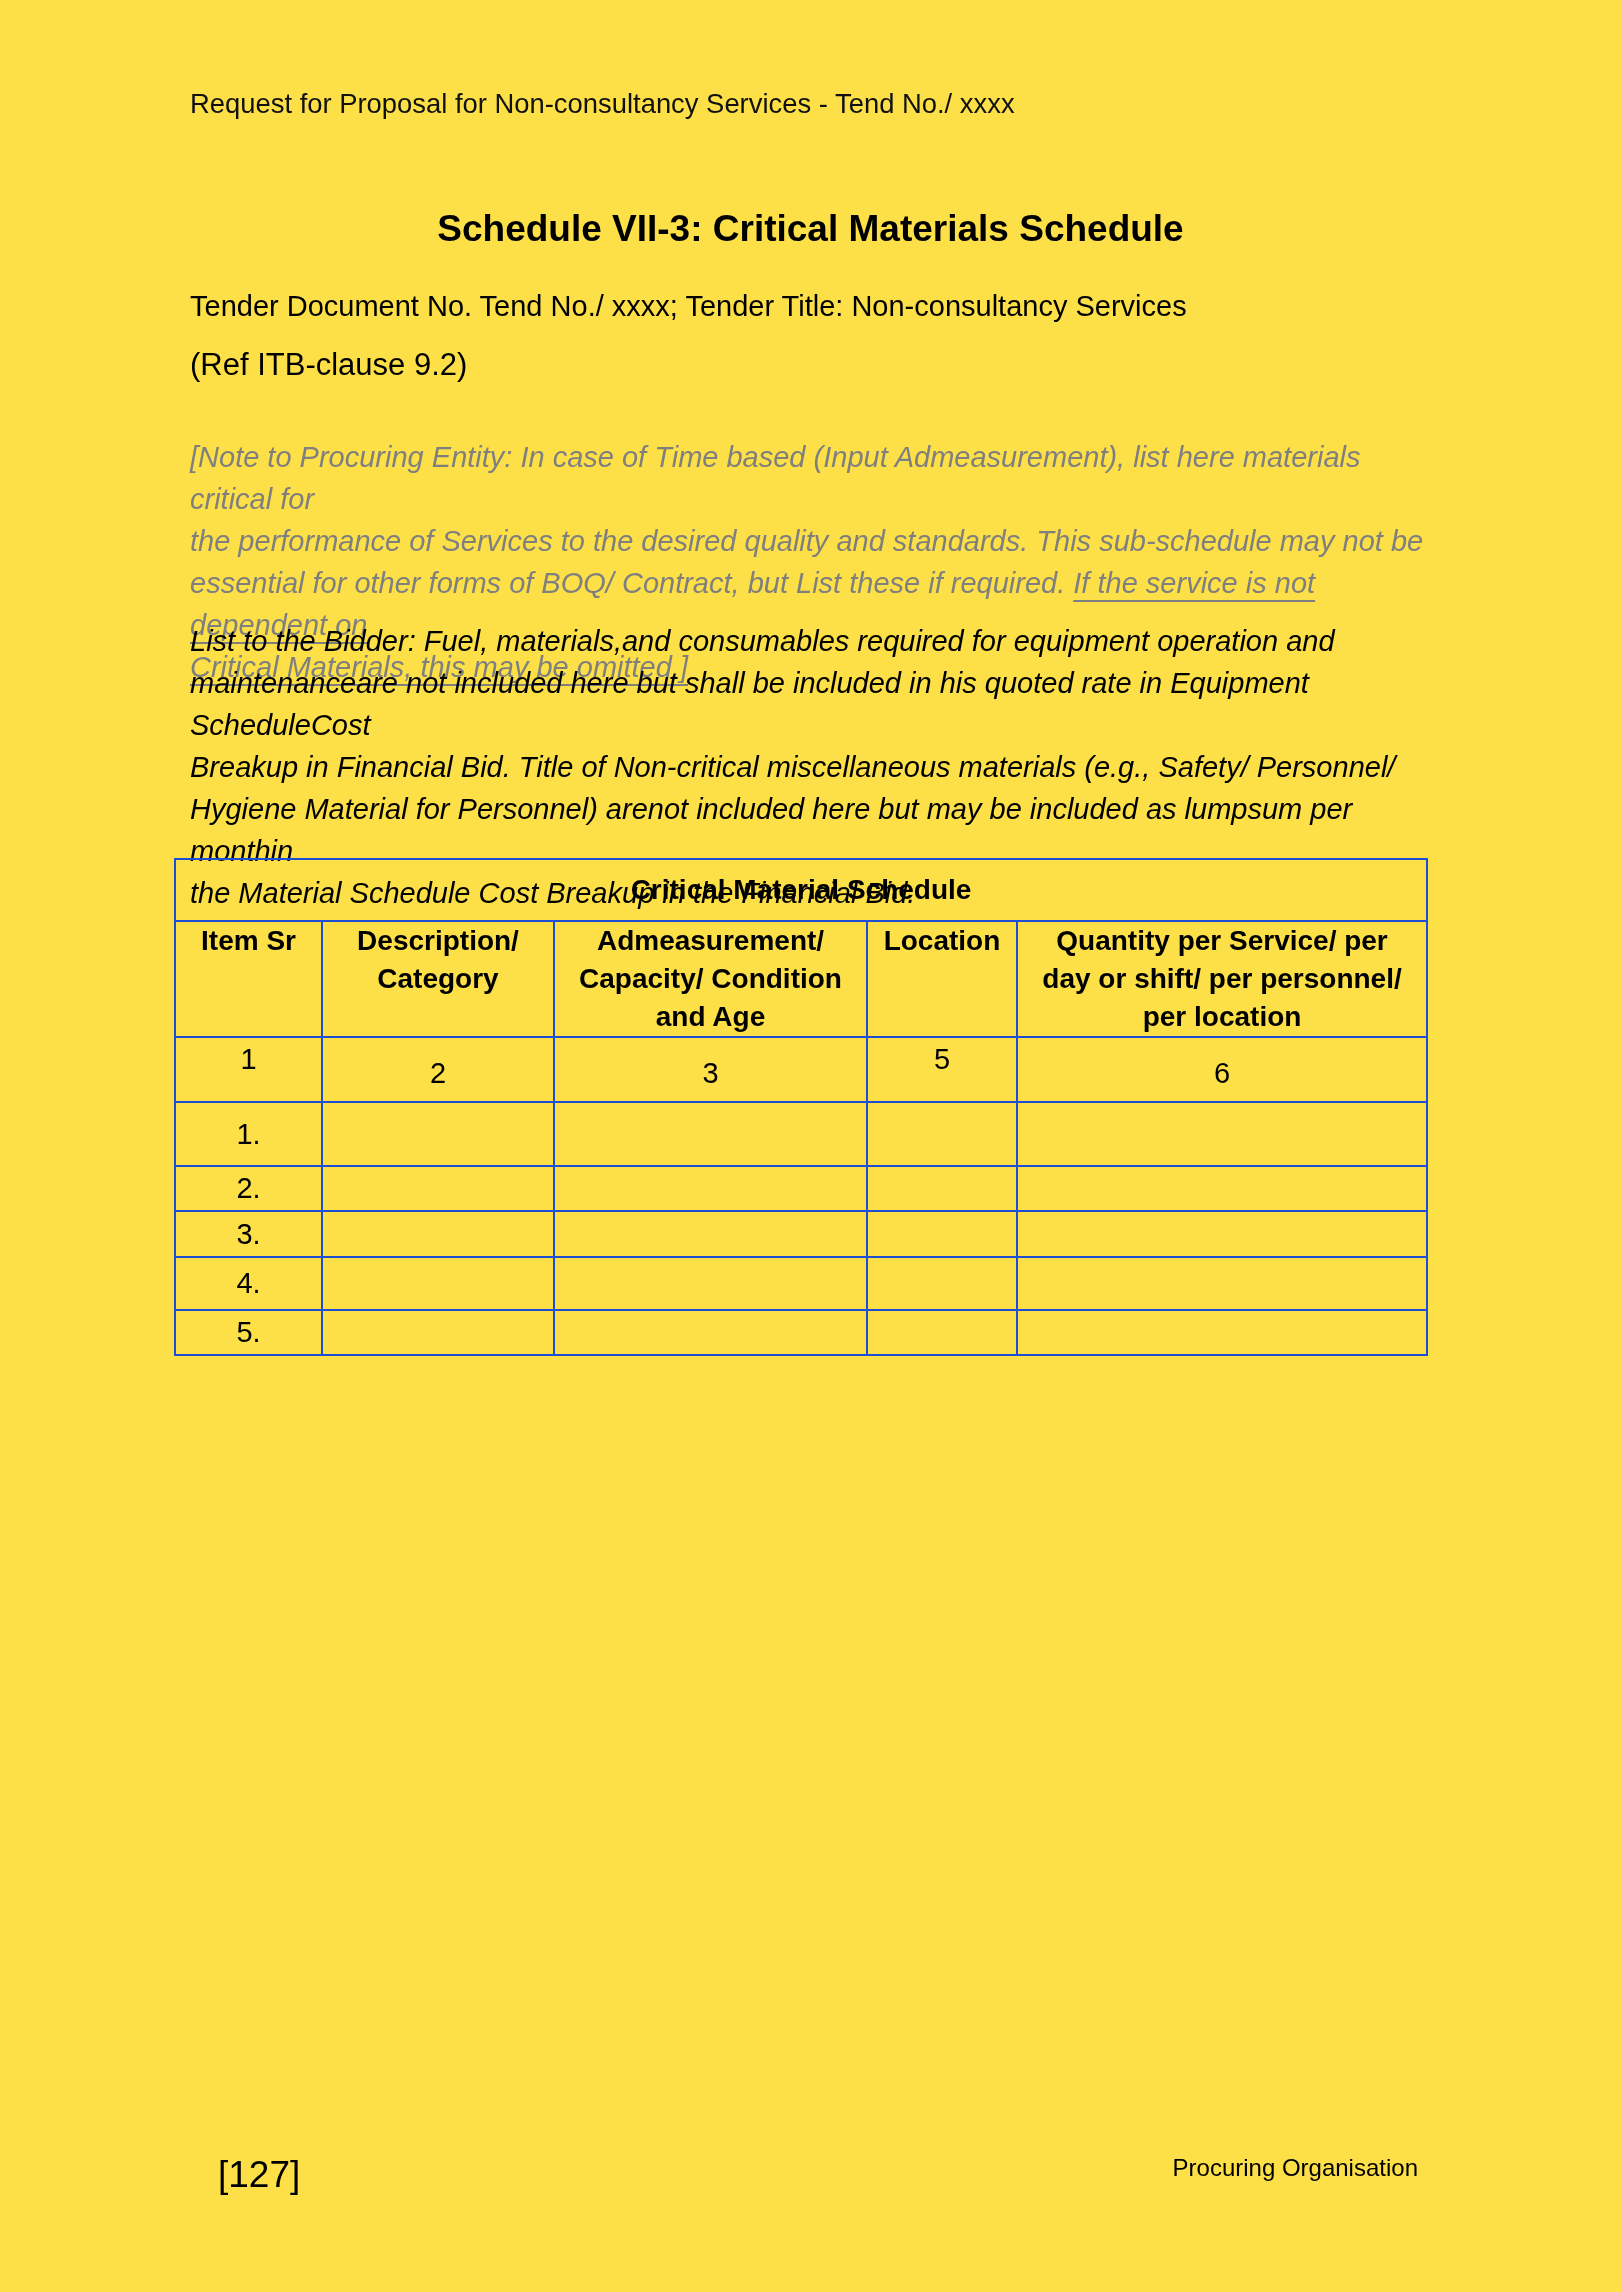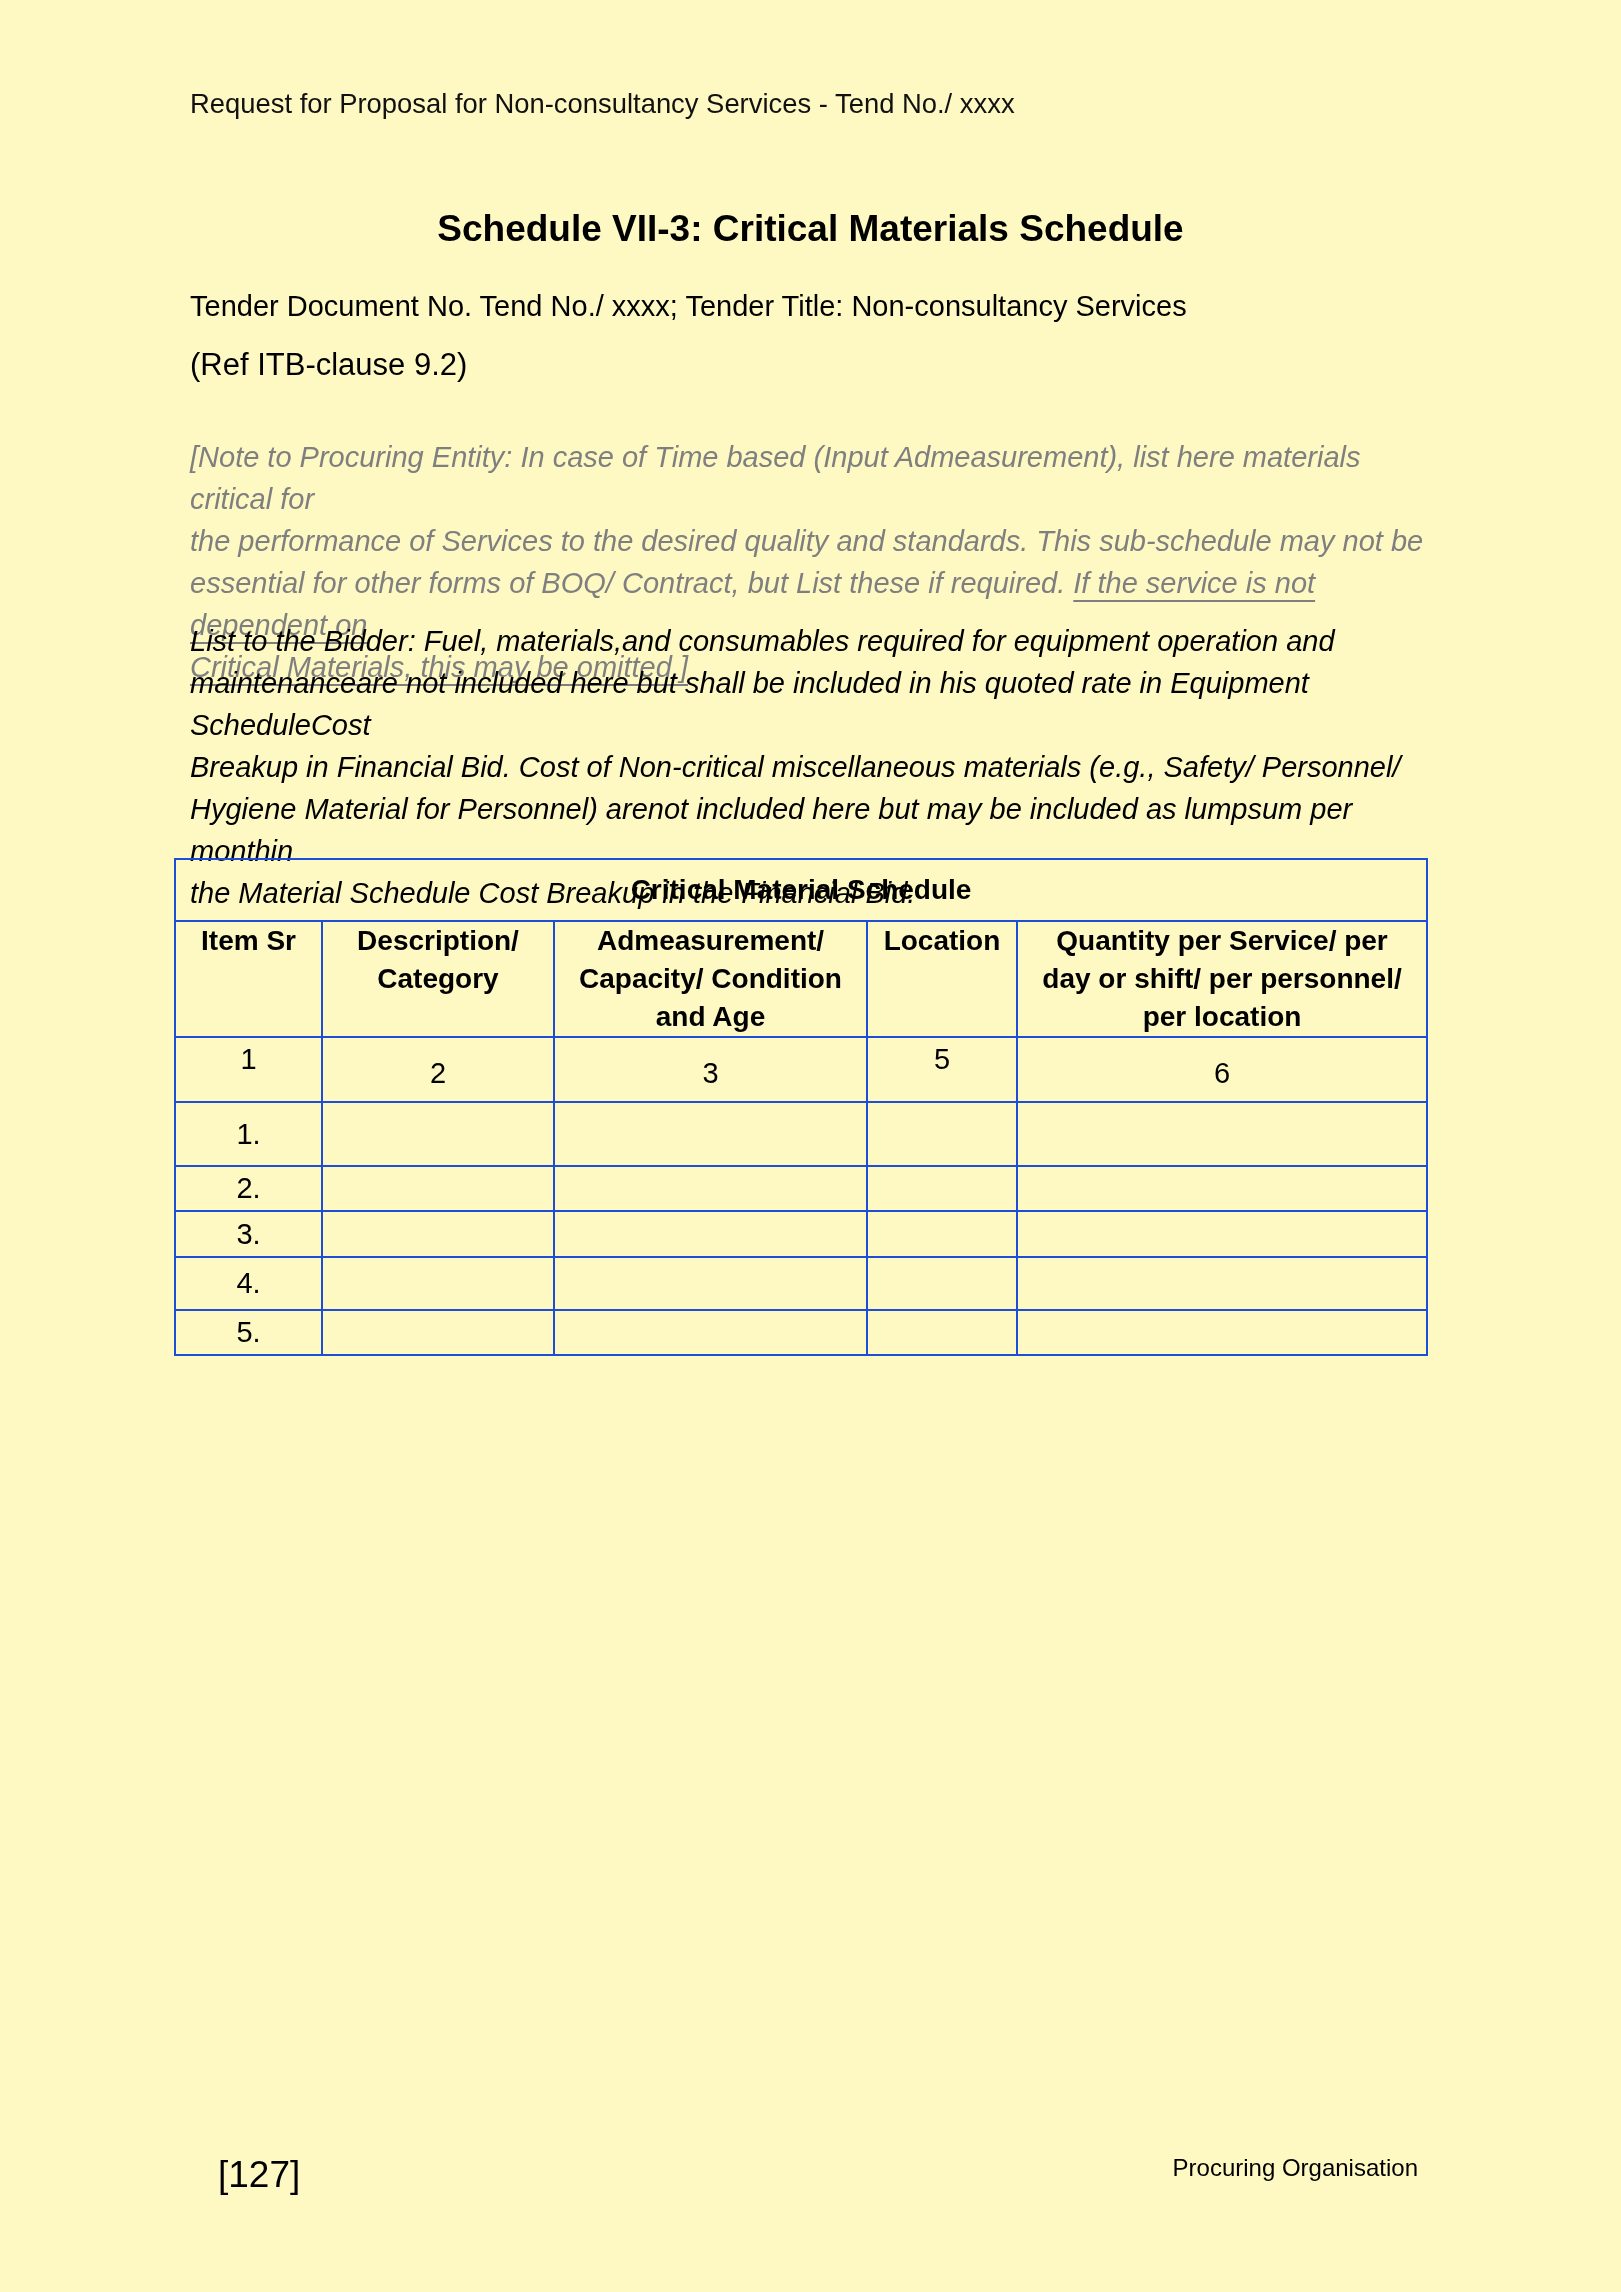--- a/index.html
+++ b/index.html
@@ -1,20 +1,20 @@
 <!DOCTYPE html>
 <html><head>
 <meta charset="utf-8">
 <style>
   html, body { margin: 0; padding: 0; background: #ffffff; }
   .page {
     position: relative;
     width: 1621px;
     height: 2293px;
-    background: #fef9c3;
+    background: #fde047;
     font-family: "Liberation Sans", sans-serif;
     color: #000000;
     overflow: hidden;
   }
   .header-line {
     position: absolute;
     left: 190px; top: 88px;
     font-size: 27.4px;
     color: #111111;
   }
@@ -136,21 +136,21 @@
   <div class="note-gray">
     <div>[Note to Procuring Entity: In case of Time based (Input Admeasurement), list here materials critical for</div>
     <div>the performance of Services to the desired quality and standards. This sub-schedule may not be</div>
     <div><span>essential for other forms of BOQ/ Contract, but List these if required. </span><span class="u">If the service is not dependent on</span></div>
     <div><span class="u">Critical Materials, this may be omitted.]</span></div>
   </div>
 
   <div class="note-black">
     <div>List to the Bidder: Fuel, materials,and consumables required for equipment operation and</div>
     <div>maintenanceare not included here but shall be included in his quoted rate in Equipment ScheduleCost</div>
-    <div>Breakup in Financial Bid. Cost of Non-critical miscellaneous materials (e.g., Safety/ Personnel/</div>
+    <div>Breakup in Financial Bid. Title of Non-critical miscellaneous materials (e.g., Safety/ Personnel/</div>
     <div>Hygiene Material for Personnel) arenot included here but may be included as lumpsum per monthin</div>
     <div>the Material Schedule Cost Breakup in the Financial Bid.</div>
   </div>
 
   <table class="cms">
     <colgroup>
       <col style="width:147px">
       <col style="width:232px">
       <col style="width:313px">
       <col style="width:150px">

